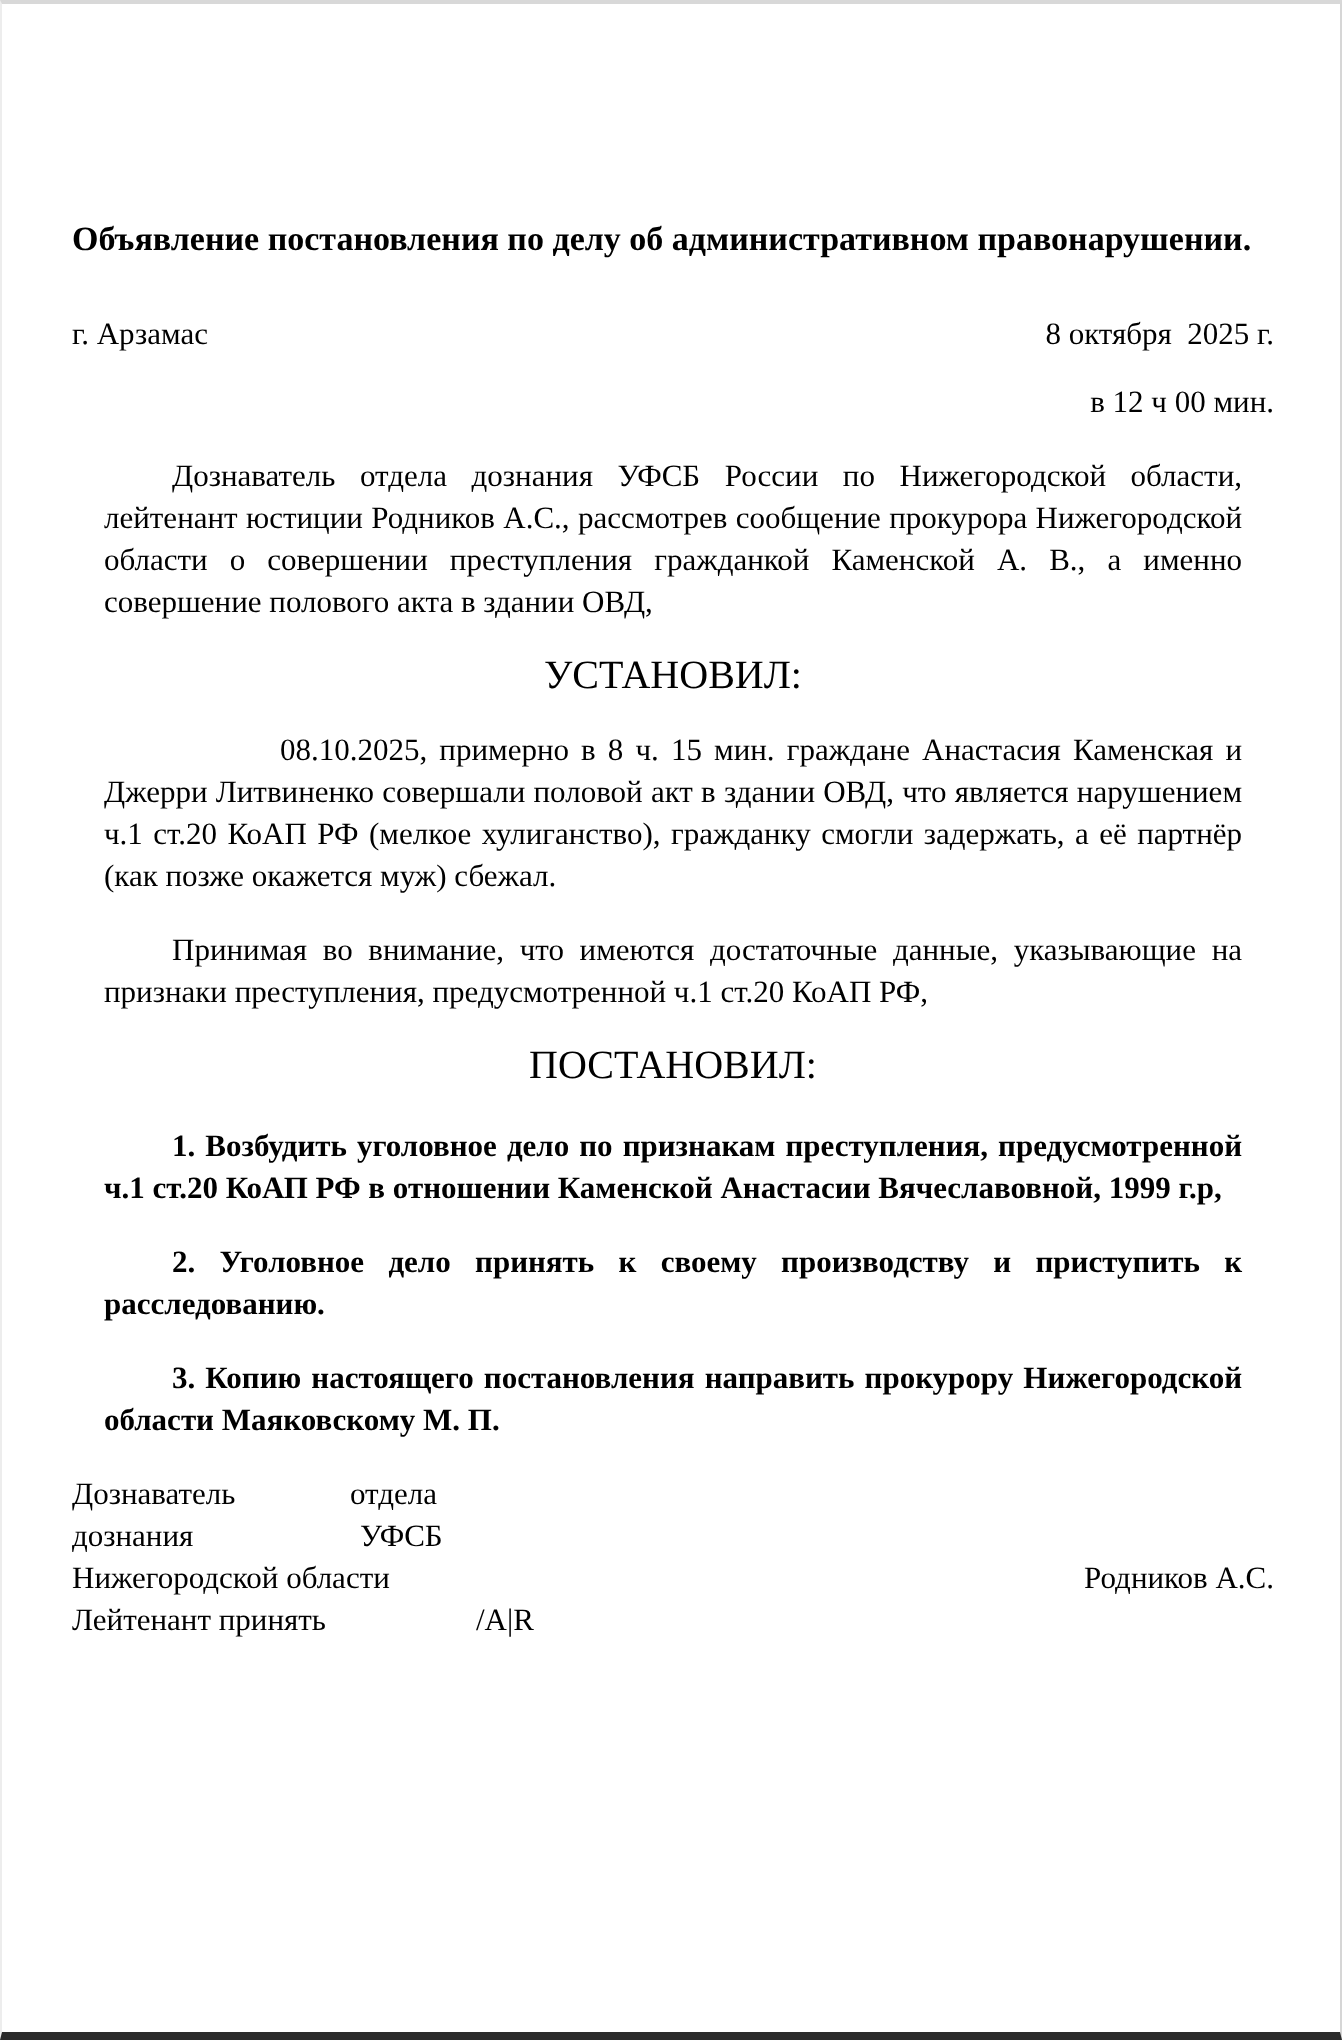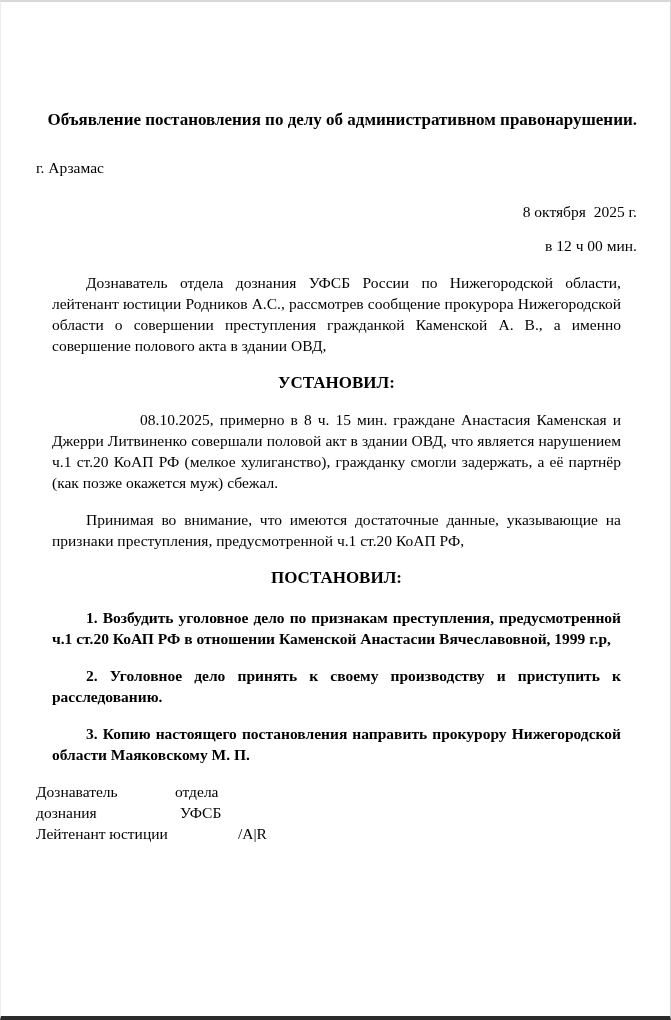--- a/index.html
+++ b/index.html
@@ -20,44 +20,44 @@
     padding: 106px 33px 0 35px;
     font-family: "Liberation Serif", "DejaVu Serif", serif;
     font-size: 15.5px;
     color: #000000;
     overflow: hidden;
   }
   .title {
     font-size: 17px;
     line-height: 24px;
     font-weight: bold;
-    text-align: right;
+    text-align: left;
     margin: 0 0 25px 0;
   }
   .place-row {
     display: flex;
     justify-content: space-between;
     line-height: 21px;
   }
-  .pre { white-space: pre-wrap; margin-top: 44px; }
+  .pre { white-space: pre-wrap; }
   .time-line {
     text-align: right;
     line-height: 21px;
     margin-top: 13px;
   }
   p.body {
     margin: 16px;
     text-align: justify;
     line-height: 21px;
   }
   .intro     { margin-top: 17px; text-indent: 34px; }
   .heading {
-    font-size: 17px;
+    font-size: 20px;
     line-height: 21px;
-    font-weight: bold;
+    font-weight: normal;
     text-align: center;
     margin: 7px 0 0 0;
   }
   .ustanovil-p { margin-top: 14px; text-indent: 88px; }
   .grounds-p   { margin-top: 27px; text-indent: 34px; }
   .heading.postanovil { }
   .items { margin-top: 19px; font-weight: bold; }
   .items p.body { text-indent: 34px; }
   .copy-p { margin-top: 27px; text-indent: 27px; }
   .signature { margin-top: 13px; }
@@ -106,18 +106,22 @@
   <div class="signature">
     <div class="sig-line">
       <span>Дознаватель</span>
       <span class="sig-col2 at139">отдела</span>
     </div>
     <div class="sig-line">
       <span>дознания</span>
       <span class="sig-col2 at144">УФСБ</span>
     </div>
     <div class="sig-line">
-      <span>Лейтенант юстиции</span>
+      <span>Нижегородской области</span>
+      <span class="sig-right">Родников А.С.</span>
+    </div>
+    <div class="sig-line">
+      <span>Лейтенант принять</span>
       <span class="sig-col2 at202">/A|R</span>
     </div>
   </div>
 
 </div>
 
 </body></html>

